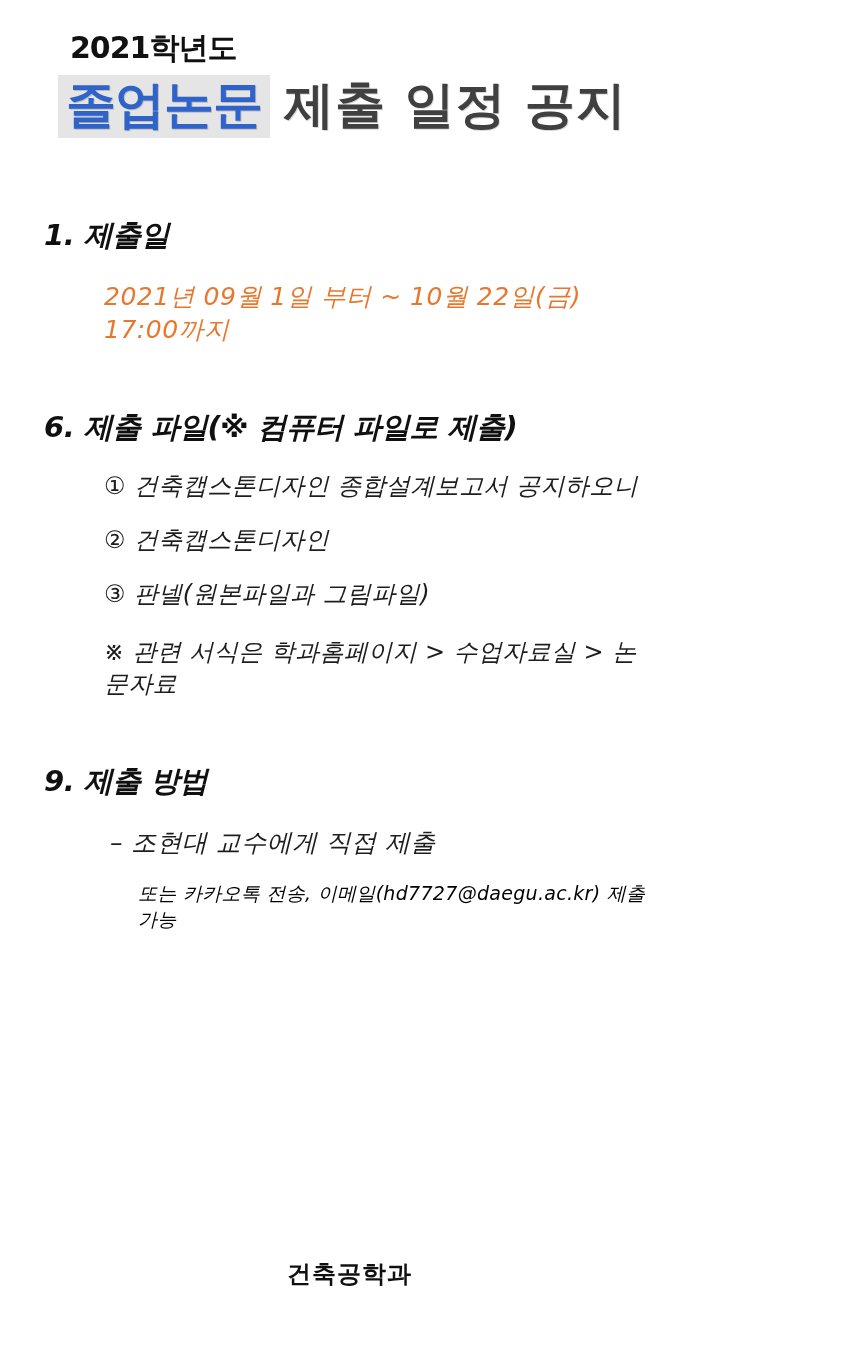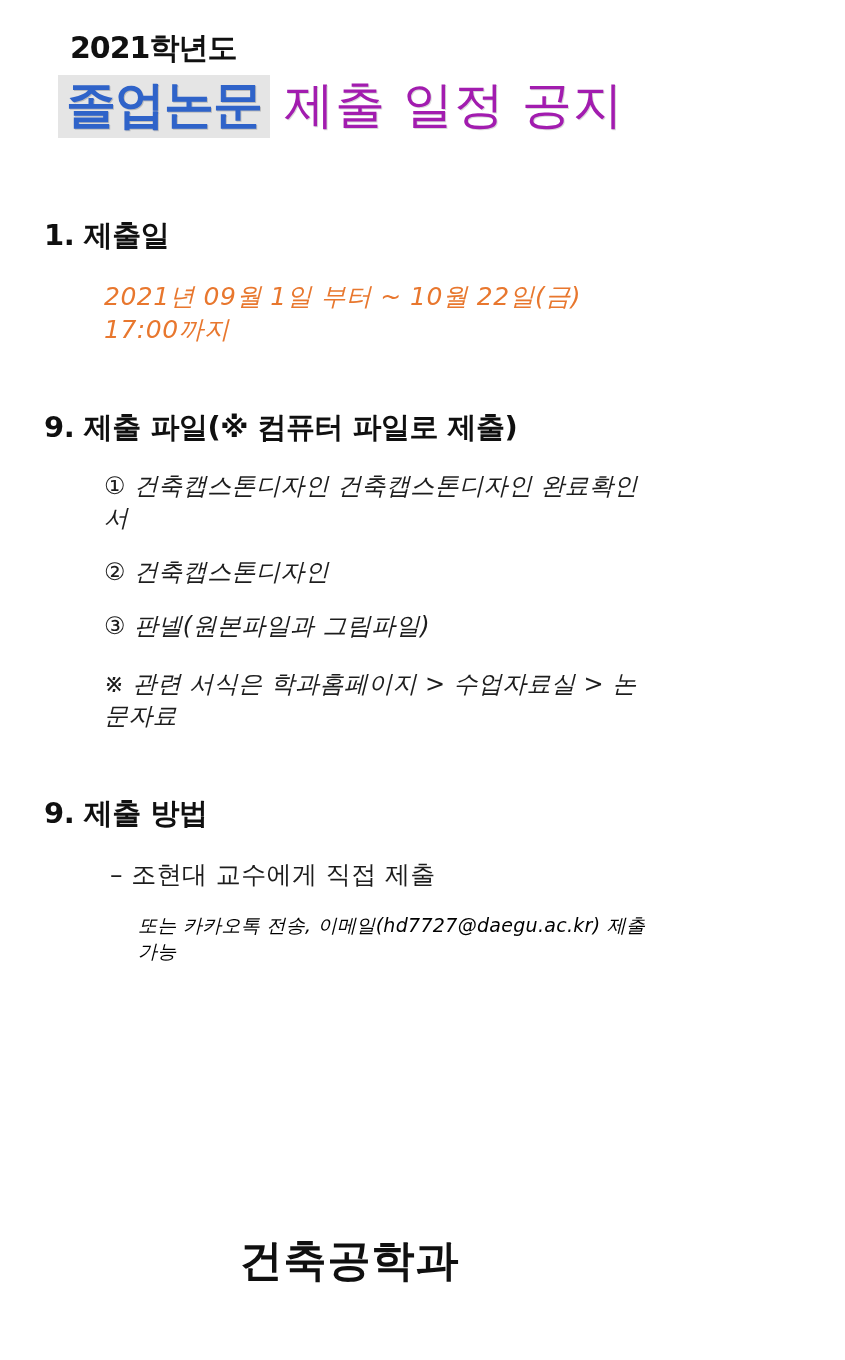--- a/index.html
+++ b/index.html
@@ -43,23 +43,23 @@
     font-weight: bold;
     letter-spacing: -1px;
     color: #2f63c9;
     background: #e5e5e5;
     padding: 4px 8px 6px 8px;
     line-height: 1.05;
     text-shadow: 1px 1px 0 rgba(0,0,0,0.18);
   }
   .title-main {
     font-size: 50px;
-    font-weight: normal;
+    font-weight: bold;
     letter-spacing: 1px;
-    color: #a21caf;
+    color: #404040;
     margin-left: 14px;
     line-height: 1.05;
     text-shadow: 1px 1px 0 rgba(0,0,0,0.15);
     text-align: right;
   }
 
   
   .intro {
     margin-top: 66px;
     margin-left: 2px;
@@ -73,20 +73,21 @@
   .intro div { white-space: nowrap; }
 
   
   .section { margin-top: 48px; }
   .section-head {
     font-size: 29px;
     font-weight: bold;
     color: #101010;
     letter-spacing: -0.5px;
     margin-bottom: 6px;
+    font-style: italic;
   }
   .section-body { margin-left: 60px; }
 
   .date-line {
     font-size: 25px;
     color: #e8772e;
     font-style: italic;
     letter-spacing: 0.5px;
     margin-top: 24px;
   }
@@ -102,41 +103,42 @@
     font-size: 24px;
     color: #1d1d1d;
     font-style: italic;
     letter-spacing: 0.4px;
     margin-top: 26px;
   }
 
   .method-item {
     font-size: 25px;
     color: #1d1d1d;
+    font-style: italic;
     letter-spacing: 0.4px;
     margin-top: 24px;
     margin-left: 6px;
   }
   .method-sub {
     font-size: 19px;
     color: #000000;
     font-style: italic;
     letter-spacing: 0.3px;
     margin-top: 22px;
     margin-left: 34px;
   }
 
   
   .dept {
     position: absolute;
     left: 0;
     right: 0;
     bottom: 70px;
     text-align: center;
-    font-size: 43px;
+    font-size: 24px;
     font-weight: bold;
     letter-spacing: 1px;
     color: #101010;
   }
 
   .sec1 { margin-top: 78px; }
   .sec2 { margin-top: 62px; }
   .sec3 { margin-top: 62px; }
 </style>
 </head>
@@ -153,23 +155,23 @@
 
 
   <div class="section sec1">
     <div class="section-head">1. 제출일</div>
     <div class="section-body">
       <div class="date-line">2021년 09월 1일 부터 ~ 10월 22일(금) 17:00까지</div>
     </div>
   </div>
 
   <div class="section sec2">
-    <div class="section-head">9. 제출 파일(※ 컴퓨터 파일로 제출)</div>
+    <div class="section-head">6. 제출 파일(※ 컴퓨터 파일로 제출)</div>
     <div class="section-body">
-      <div class="file-item">① 건축캡스톤디자인 건축캡스톤디자인 완료확인서</div>
+      <div class="file-item">① 건축캡스톤디자인 종합설계보고서 공지하오니</div>
       <div class="file-item">② 건축캡스톤디자인</div>
       <div class="file-item">③ 판넬(원본파일과 그림파일)</div>
       <div class="file-note">※ 관련 서식은 학과홈페이지 &gt; 수업자료실 &gt; 논문자료</div>
     </div>
   </div>
 
   <div class="section sec3">
     <div class="section-head">9. 제출 방법</div>
     <div class="section-body">
       <div class="method-item">– 조현대 교수에게 직접 제출</div>

